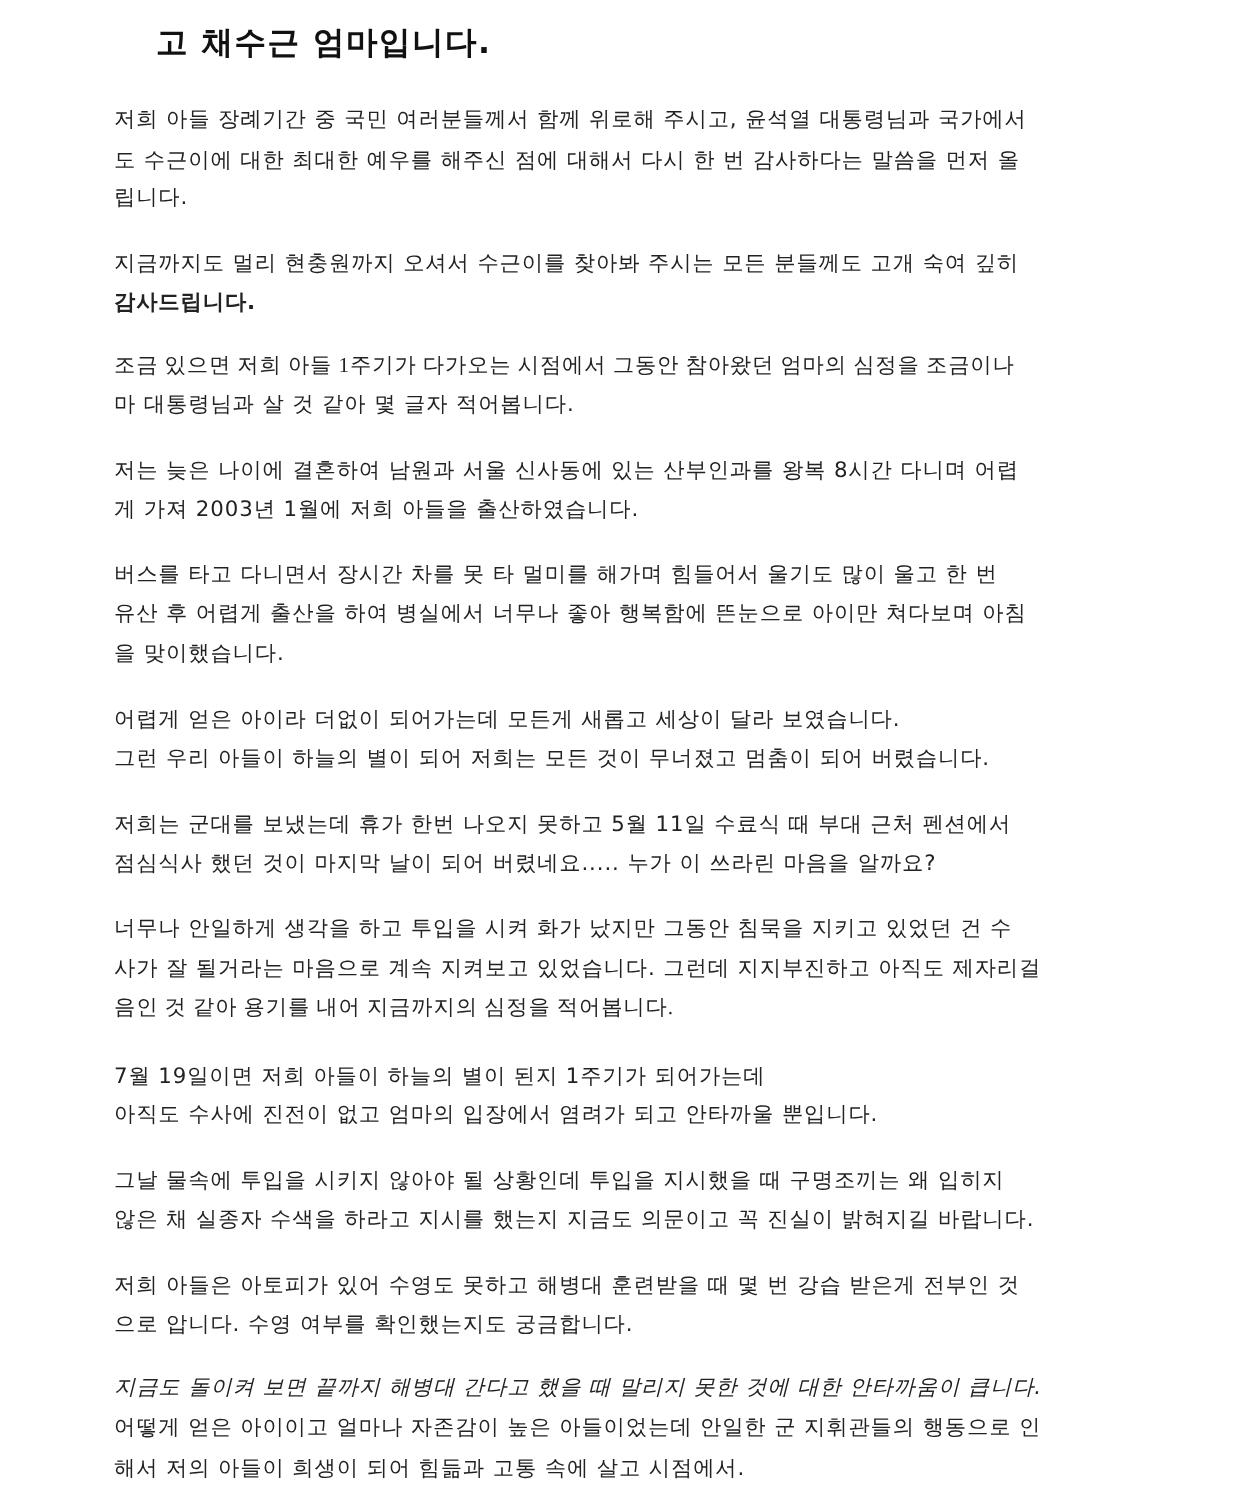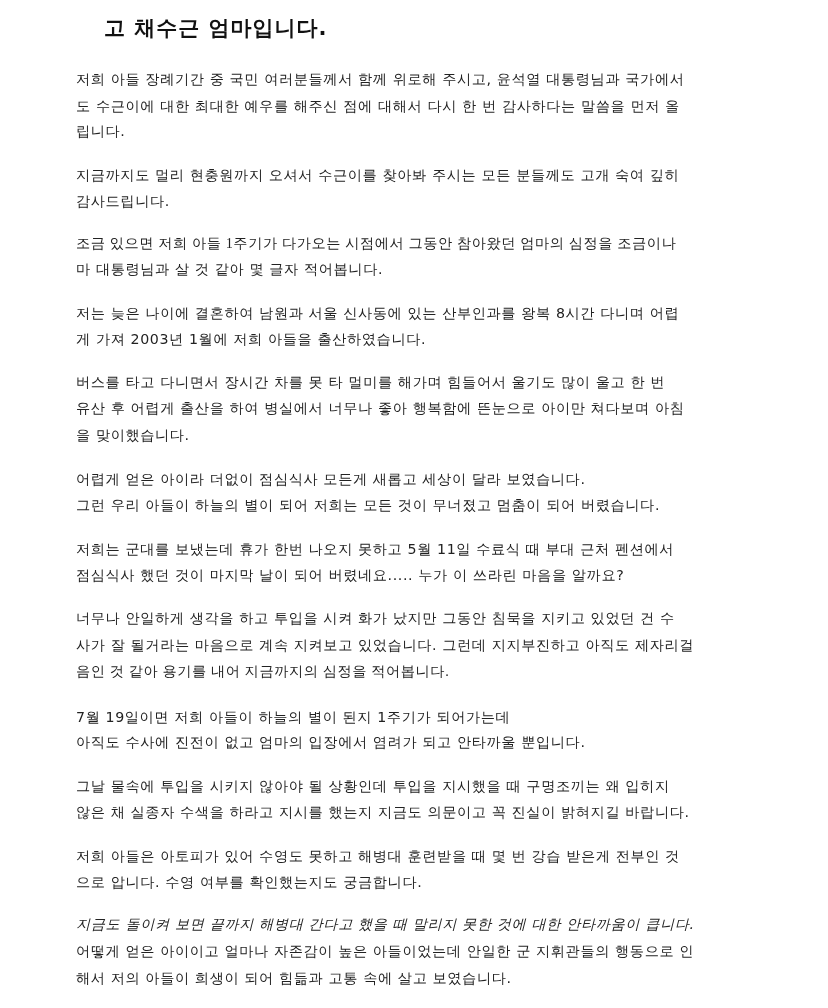--- a/index.html
+++ b/index.html
@@ -13,38 +13,38 @@
 </head>
 <body>
 
 <div>
   <div class="title">고 채수근 엄마입니다.</div>
   <div id="lines">
       <div class="line" style="top: 70px;">저희 아들 장례기간 중 국민 여러분들께서 함께 위로해 주시고, 윤석열 대통령님과 국가에서</div>
       <div class="line" style="top: 97px;">도 수근이에 대한 최대한 예우를 해주신 점에 대해서 다시 한 번 감사하다는 말씀을 먼저 올</div>
       <div class="line" style="top: 122px;">립니다.</div>
       <div class="line" style="top: 166px;">지금까지도 멀리 현충원까지 오셔서 수근이를 찾아봐 주시는 모든 분들께도 고개 숙여 깊히</div>
-      <div class="line" style="top: 192px;">감사드립니다.</div>
+      <div class="line" style="top: 192px; font-weight: bold;">감사드립니다.</div>
       <div class="line" style="top: 234px; font-family: Liberation Serif, serif;"> 조금 있으면 저희 아들 1주기가 다가오는 시점에서 그동안 참아왔던 엄마의 심정을 조금이나</div>
       <div class="line" style="top: 260px;">마 대통령님과 살 것 같아 몇 글자 적어봅니다.</div>
       <div class="line" style="top: 304px;"> 저는 늦은 나이에 결혼하여 남원과 서울 신사동에 있는 산부인과를 왕복 8시간 다니며 어렵</div>
       <div class="line" style="top: 330px;">게 가져 2003년 1월에 저희 아들을 출산하였습니다.</div>
       <div class="line" style="top: 373px;"> 버스를 타고 다니면서 장시간 차를 못 타 멀미를 해가며 힘들어서 울기도 많이 울고 한 번</div>
       <div class="line" style="top: 399px;">유산 후 어렵게 출산을 하여 병실에서 너무나 좋아 행복함에 뜬눈으로 아이만 쳐다보며 아침</div>
       <div class="line" style="top: 426px;">을 맞이했습니다.</div>
-      <div class="line" style="top: 470px;">어렵게 얻은 아이라 더없이 점심식사 모든게 새롭고 세상이 달라 보였습니다.</div>
+      <div class="line" style="top: 470px;">어렵게 얻은 아이라 더없이 되어가는데 모든게 새롭고 세상이 달라 보였습니다.</div>
       <div class="line" style="top: 496px;">그런 우리 아들이 하늘의 별이 되어 저희는 모든 것이 무너졌고 멈춤이 되어 버렸습니다.</div>
       <div class="line" style="top: 540px;"> 저희는 군대를 보냈는데 휴가 한번 나오지 못하고 5월 11일 수료식 때 부대 근처 펜션에서</div>
       <div class="line" style="top: 566px;">점심식사 했던 것이 마지막 날이 되어 버렸네요..... 누가 이 쓰라린 마음을 알까요?</div>
       <div class="line" style="top: 609px;"> 너무나 안일하게 생각을 하고 투입을 시켜 화가 났지만 그동안 침묵을 지키고 있었던 건 수</div>
       <div class="line" style="top: 636px;">사가 잘 될거라는 마음으로 계속 지켜보고 있었습니다. 그런데 지지부진하고 아직도 제자리걸</div>
       <div class="line" style="top: 662px; font-family: Liberation Serif, serif;">음인 것 같아 용기를 내어 지금까지의 심정을 적어봅니다.</div>
       <div class="line" style="top: 708px;"> 7월 19일이면 저희 아들이 하늘의 별이 된지 1주기가 되어가는데</div>
       <div class="line" style="top: 733px;">아직도 수사에 진전이 없고 엄마의 입장에서 염려가 되고 안타까울 뿐입니다.</div>
       <div class="line" style="top: 777px;"> 그날 물속에 투입을 시키지 않아야 될 상황인데 투입을 지시했을 때 구명조끼는 왜 입히지</div>
       <div class="line" style="top: 803px;">않은 채 실종자 수색을 하라고 지시를 했는지 지금도 의문이고 꼭 진실이 밝혀지길 바랍니다.</div>
       <div class="line" style="top: 847px;"> 저희 아들은 아토피가 있어 수영도 못하고 해병대 훈련받을 때 몇 번 강습 받은게 전부인 것</div>
       <div class="line" style="top: 873px;">으로 압니다. 수영 여부를 확인했는지도 궁금합니다.</div>
       <div class="line" style="top: 915px; font-style: italic;"> 지금도 돌이켜 보면 끝까지 해병대 간다고 했을 때 말리지 못한 것에 대한 안타까움이 큽니다.</div>
       <div class="line" style="top: 942px;">어떻게 얻은 아이이고 얼마나 자존감이 높은 아들이었는데 안일한 군 지휘관들의 행동으로 인</div>
-      <div class="line" style="top: 969px;">해서 저의 아들이 희생이 되어 힘듦과 고통 속에 살고 보였습니다.</div>
+      <div class="line" style="top: 969px;">해서 저의 아들이 희생이 되어 힘듦과 고통 속에 살고 시점에서.</div>
     </div>
 </div>
 
 </body></html>

